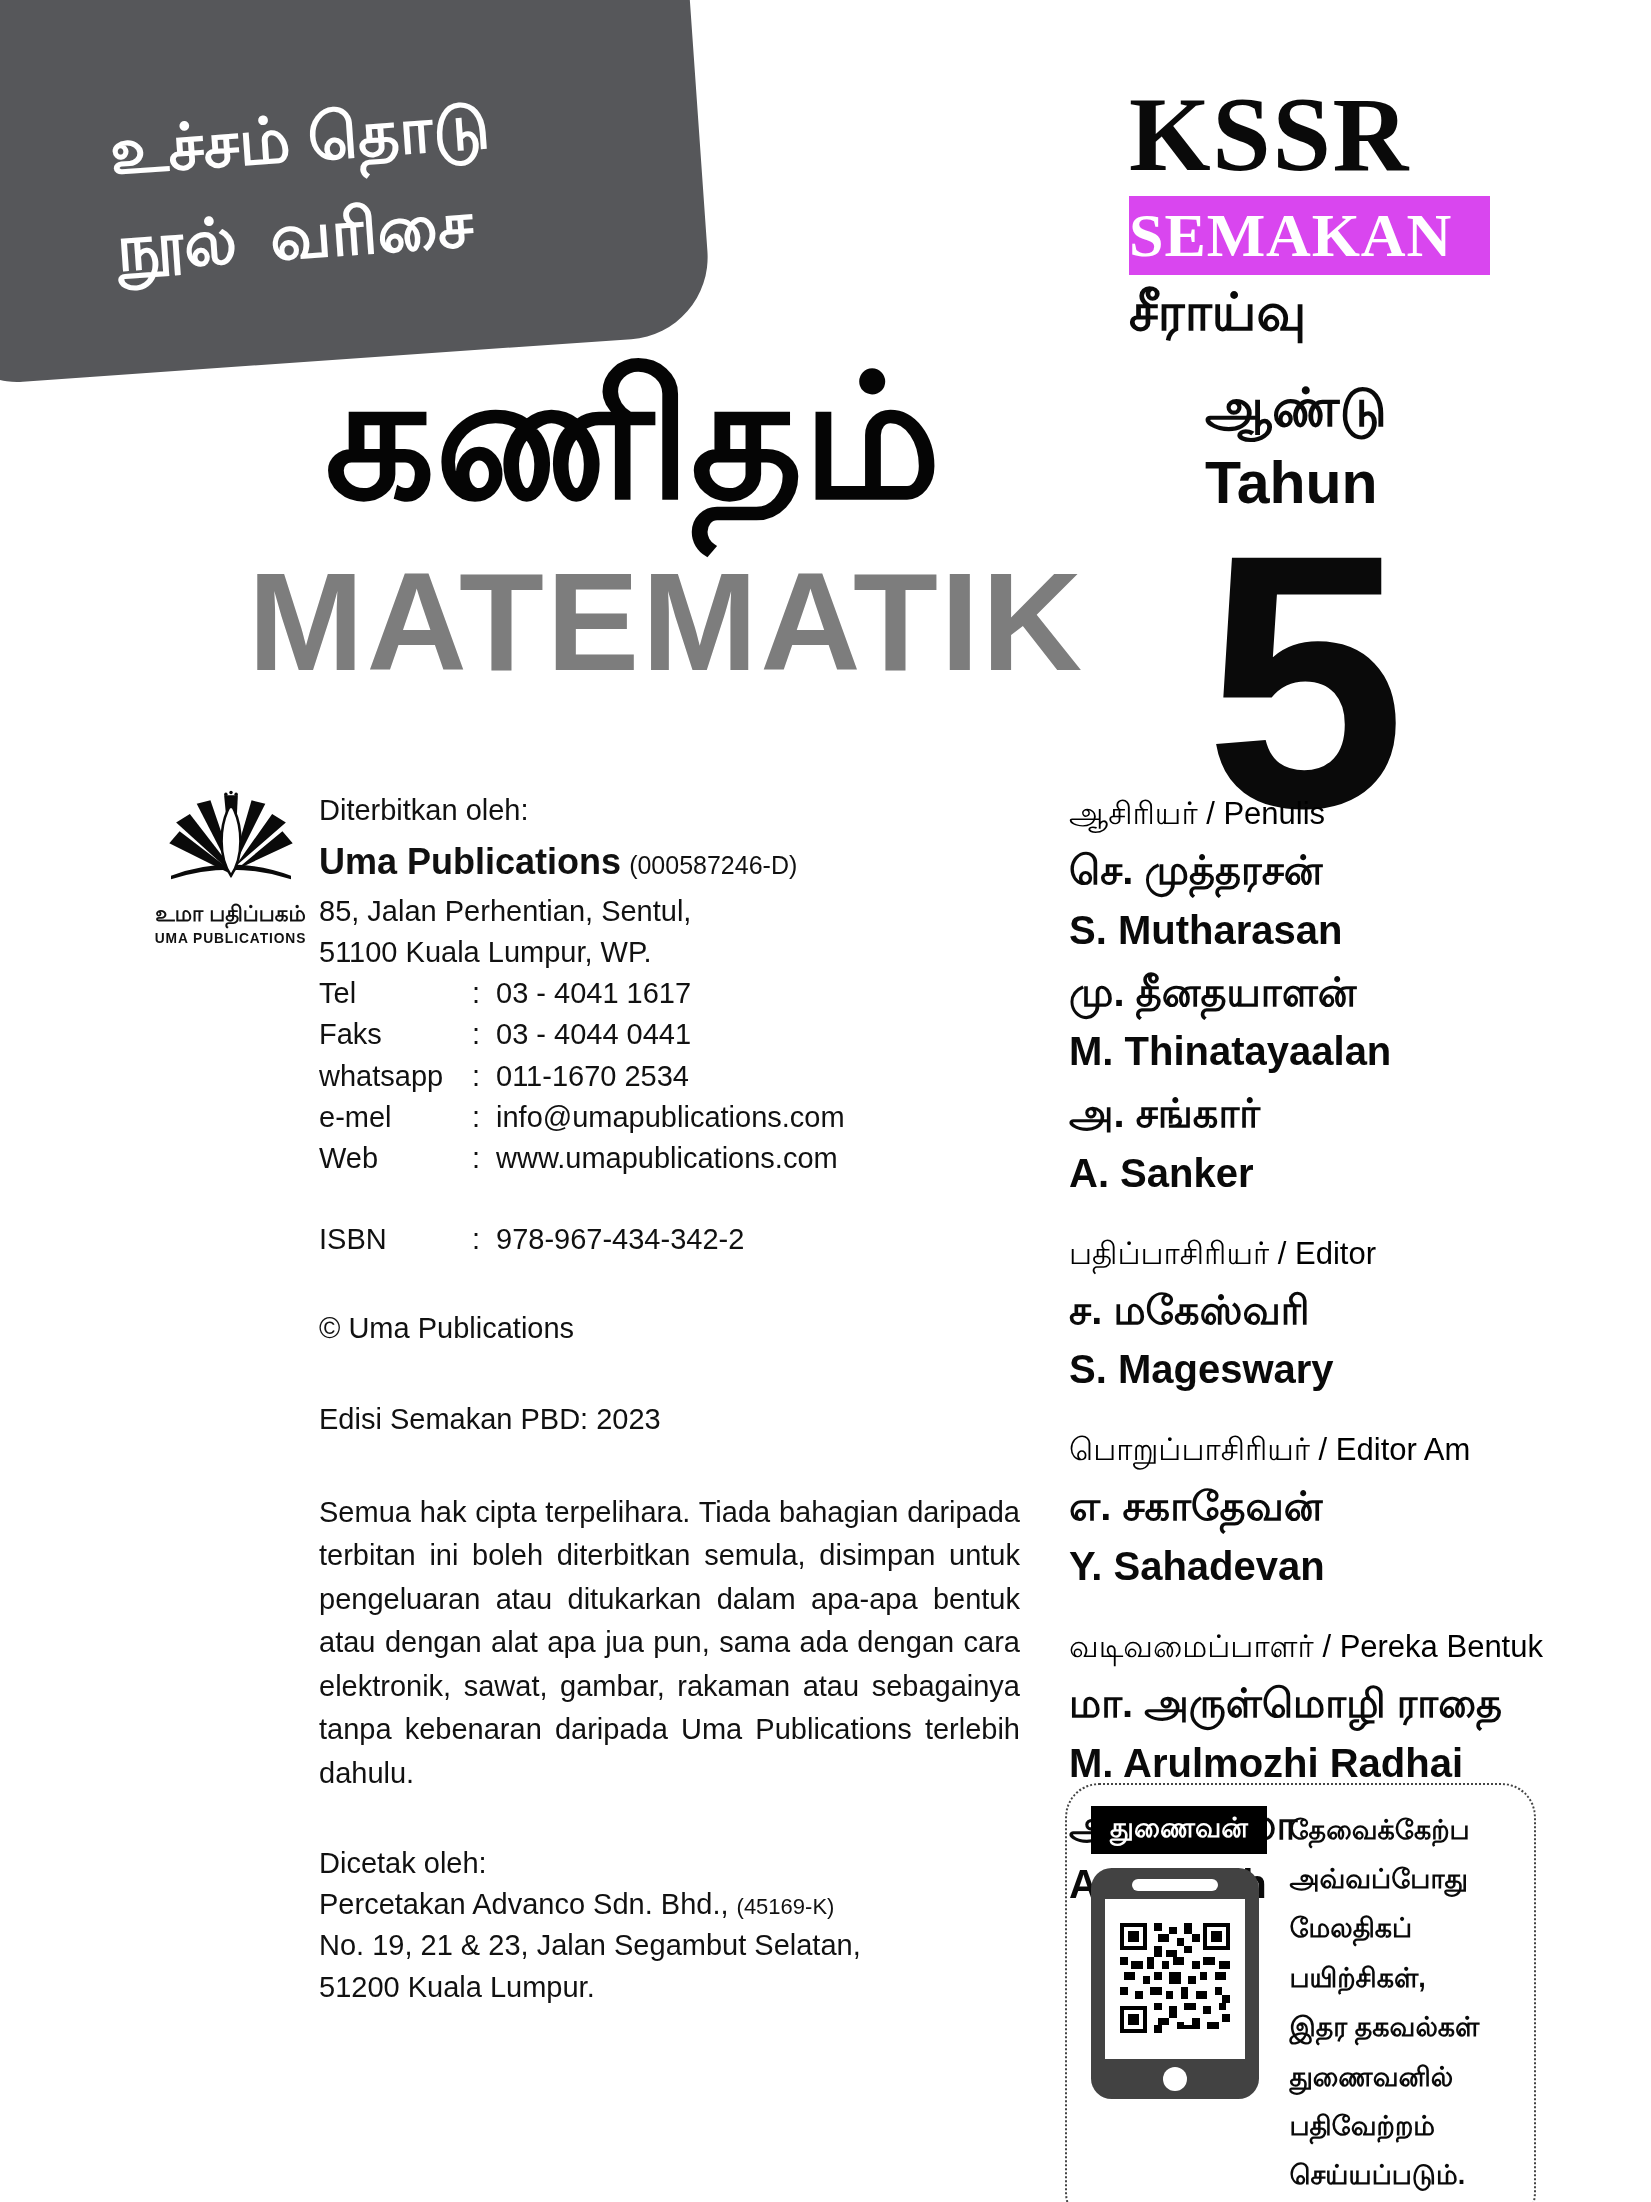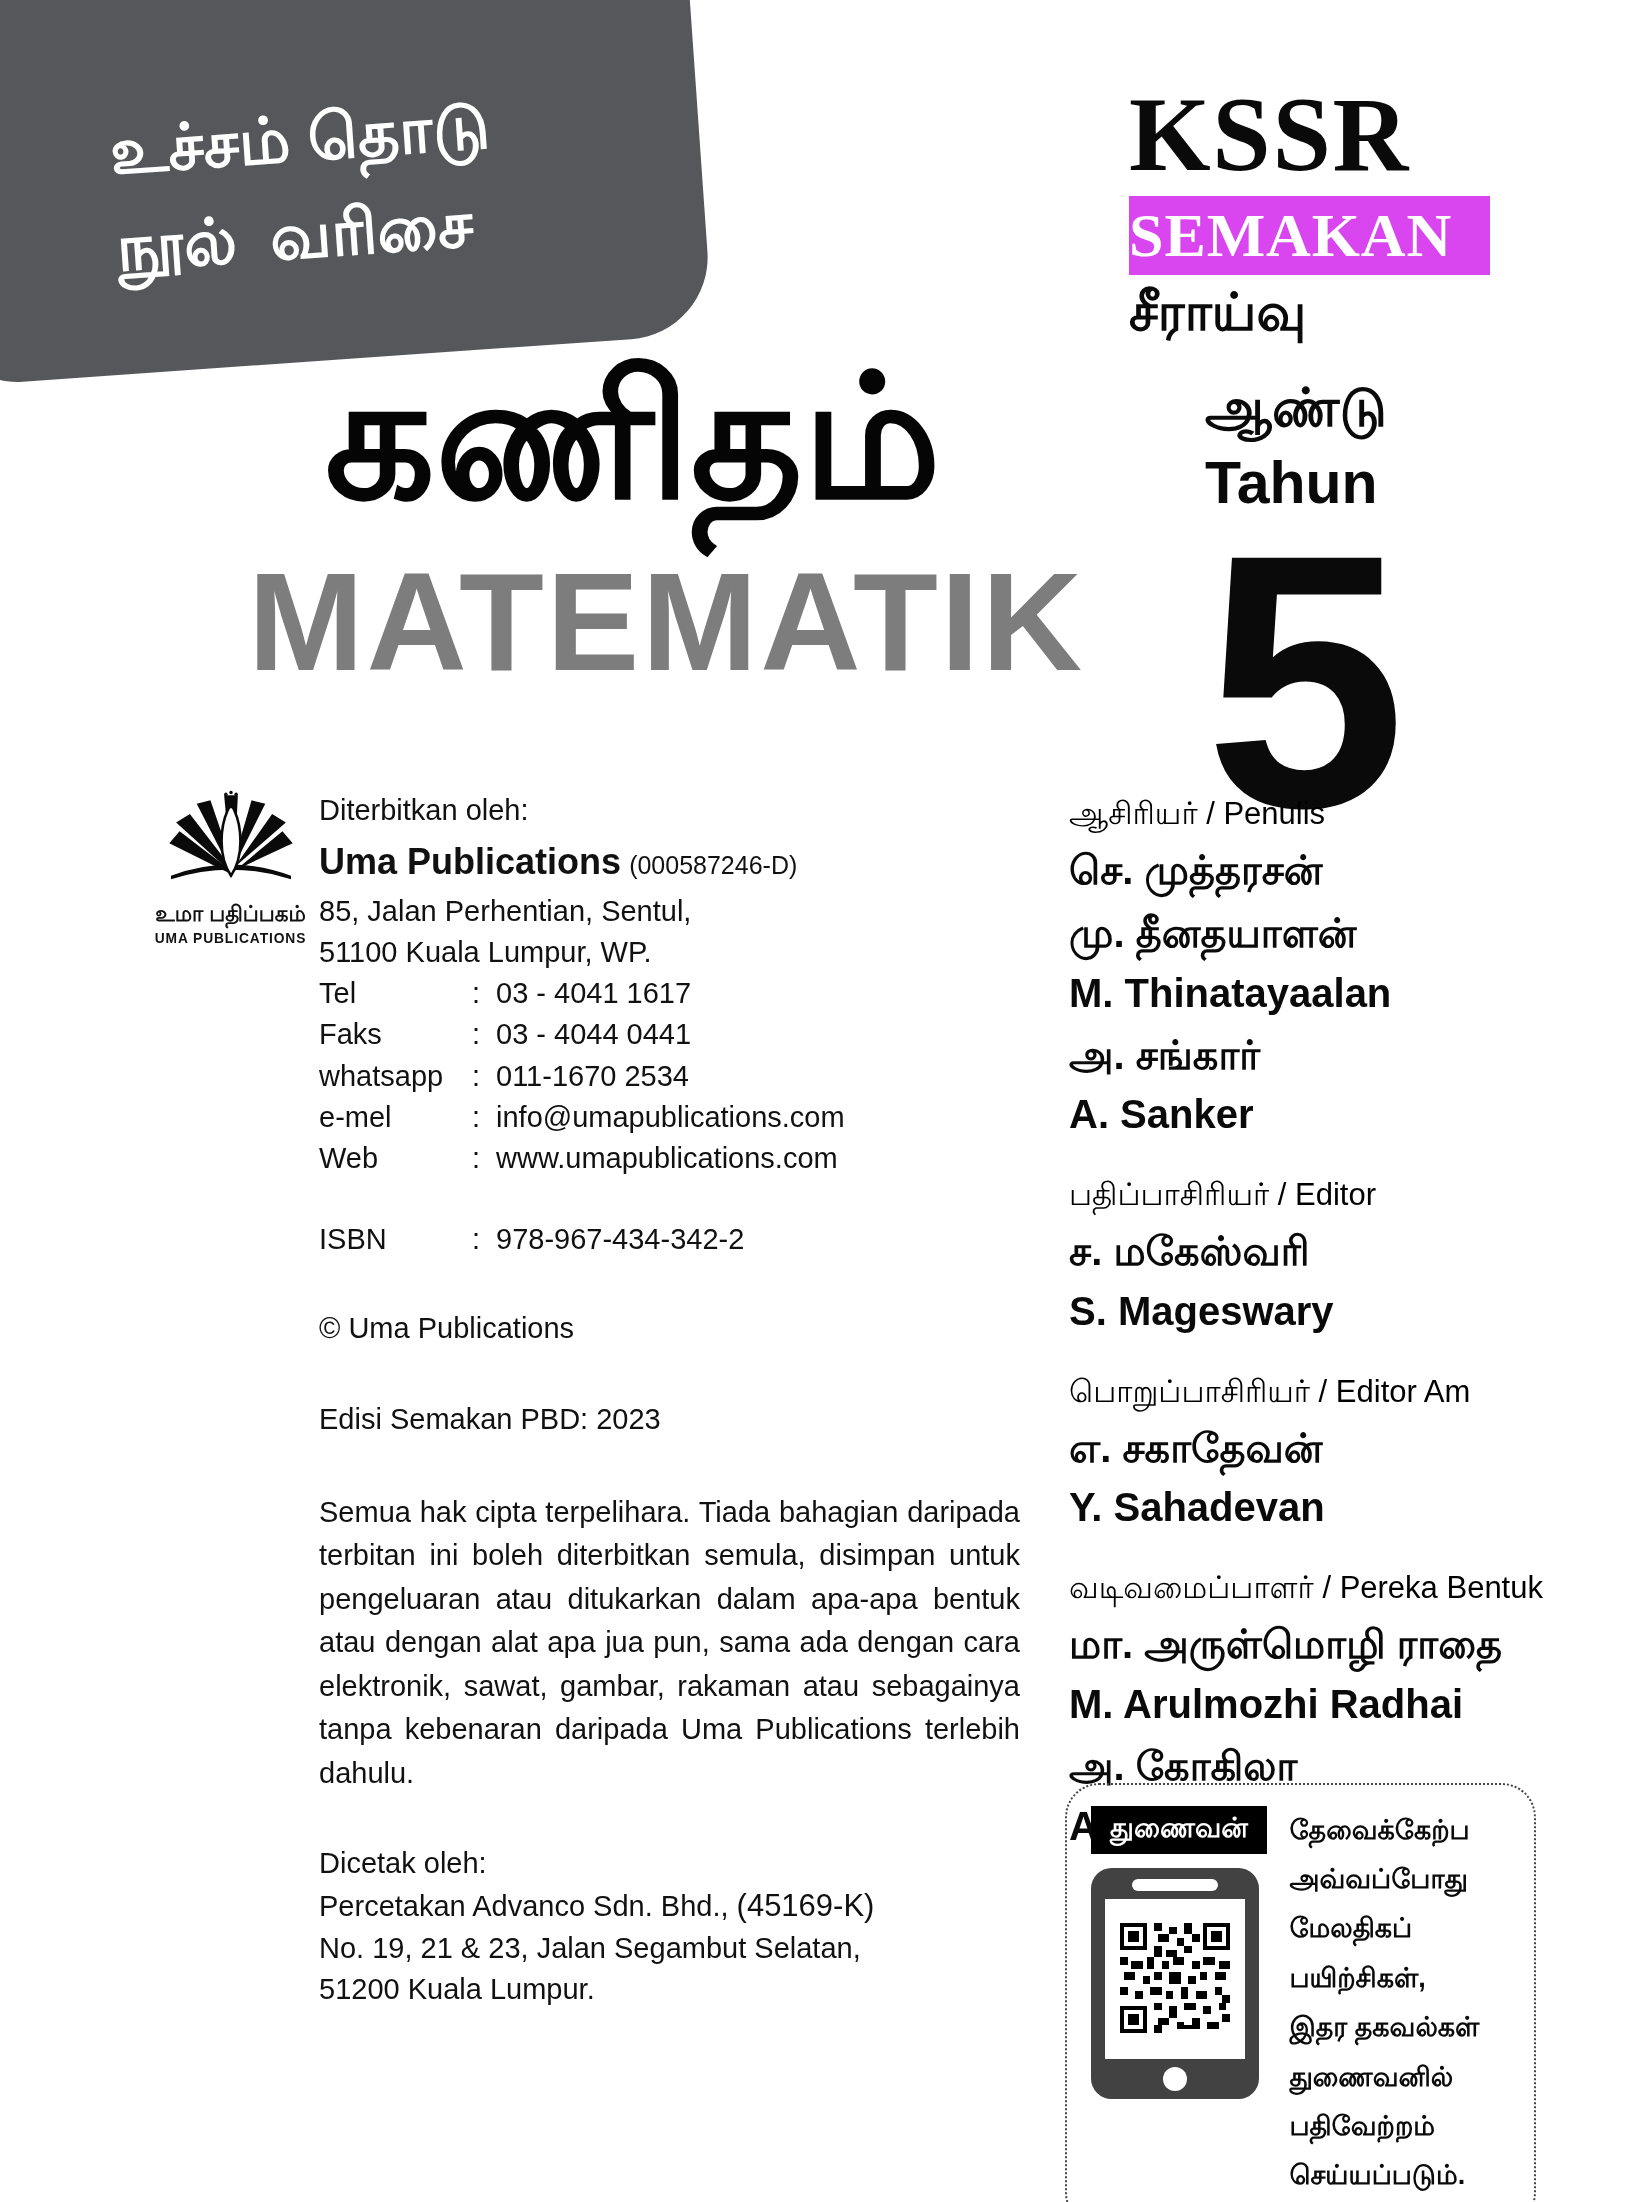--- a/index.html
+++ b/index.html
@@ -44,21 +44,21 @@
   .pub-name{font-weight:bold;font-size:36px;}
   .pub-reg{font-size:25px;}
   .contact-row{display:flex;}
   .contact-label{width:153px;flex:0 0 153px;}
   .contact-colon{width:24px;flex:0 0 24px;}
   .isbn-row{margin-top:40px;}
   .copyright{margin-top:48px;}
   .edition{margin-top:50px;}
   .rights{margin-top:50px;width:701px;text-align:justify;line-height:1.5;}
   .printed{margin-top:48px;}
-  .printer-reg{font-size:31px;}
+  .printer-reg{font-size:22px;}
 
   
   .rightcol{position:absolute;left:1069px;top:796px;width:533px;}
   .credit-head{font-size:31px;color:#000;margin:40px 0 12px;}
   .credit-head.first{margin-top:0;}
   .name-ta{font-size:40px;font-weight:bold;margin:12px 0 3.4px;color:#0a0a0a;}
   .name-en{font-size:40px;font-weight:bold;margin:8.6px 0 17px;color:#0a0a0a;}
 
   
   .qrbox{position:absolute;left:1065px;top:1783px;width:471px;border:2.6px dotted #444;
@@ -184,20 +184,21 @@
           <div>No. 19, 21 &amp; 23, Jalan Segambut Selatan,</div>
           <div>51200 Kuala Lumpur.</div>
         </div>
       </div>
     </div>
   </div>
 
   <div class="rightcol">
     <div class="credit-head first">ஆசிரியர் / Penulis</div>
     <div class="name-ta">செ. முத்தரசன்</div>
+    <div class="name-en">S. Mutharasan</div>
     <div class="name-ta">மு. தீனதயாளன்</div>
     <div class="name-en">M. Thinatayaalan</div>
     <div class="name-ta">அ. சங்கார்</div>
     <div class="name-en">A. Sanker</div>
 
     <div class="credit-head">பதிப்பாசிரியர் / Editor</div>
     <div class="name-ta">ச. மகேஸ்வரி</div>
     <div class="name-en">S. Mageswary</div>
 
     <div class="credit-head">பொறுப்பாசிரியர் / Editor Am</div>

